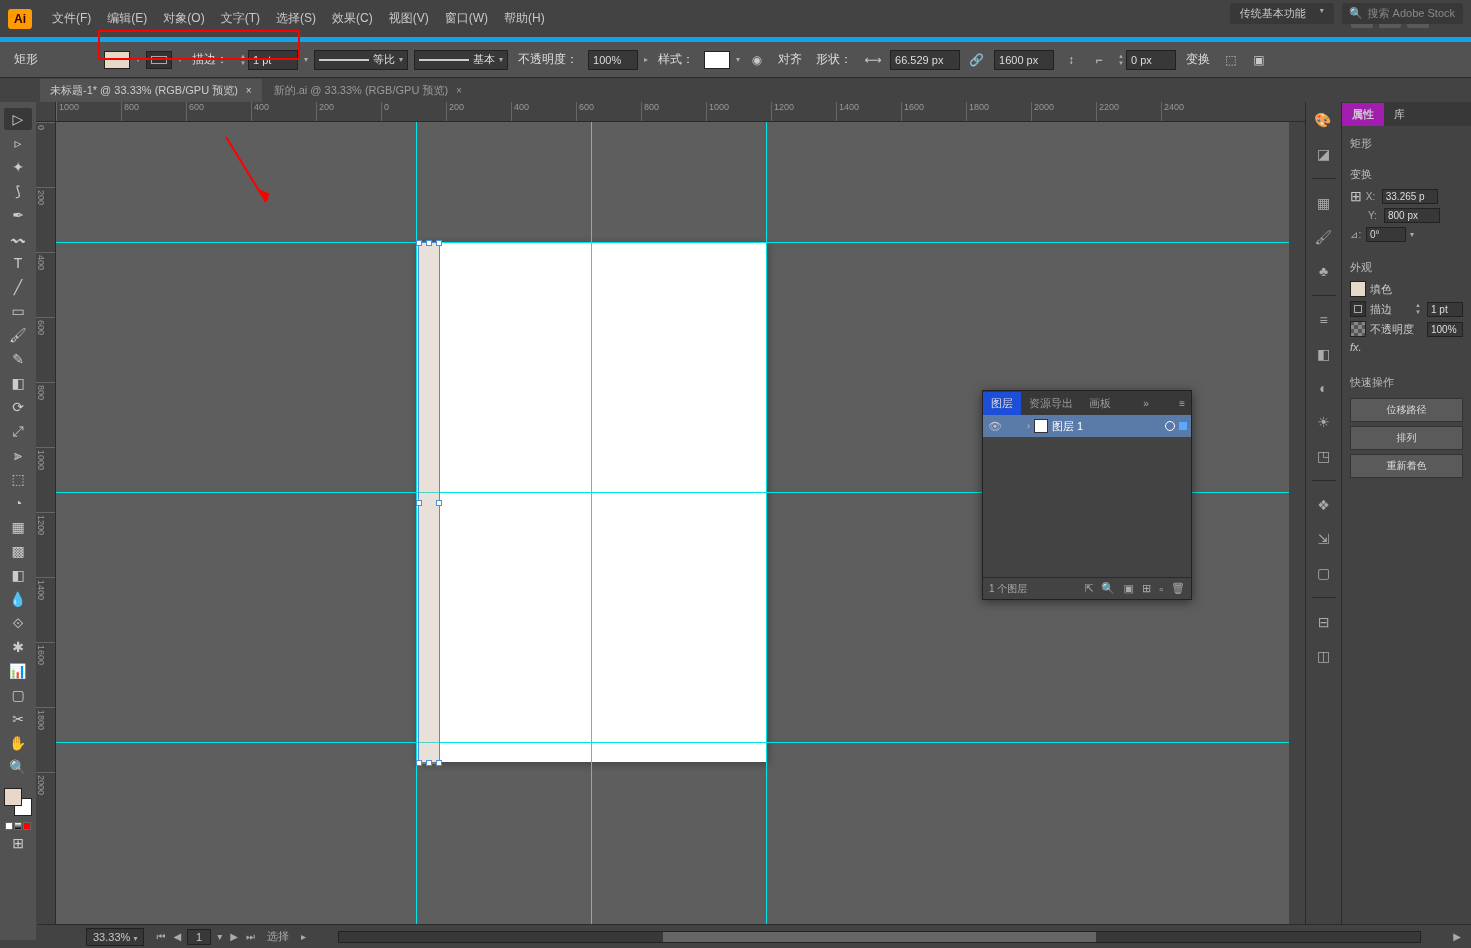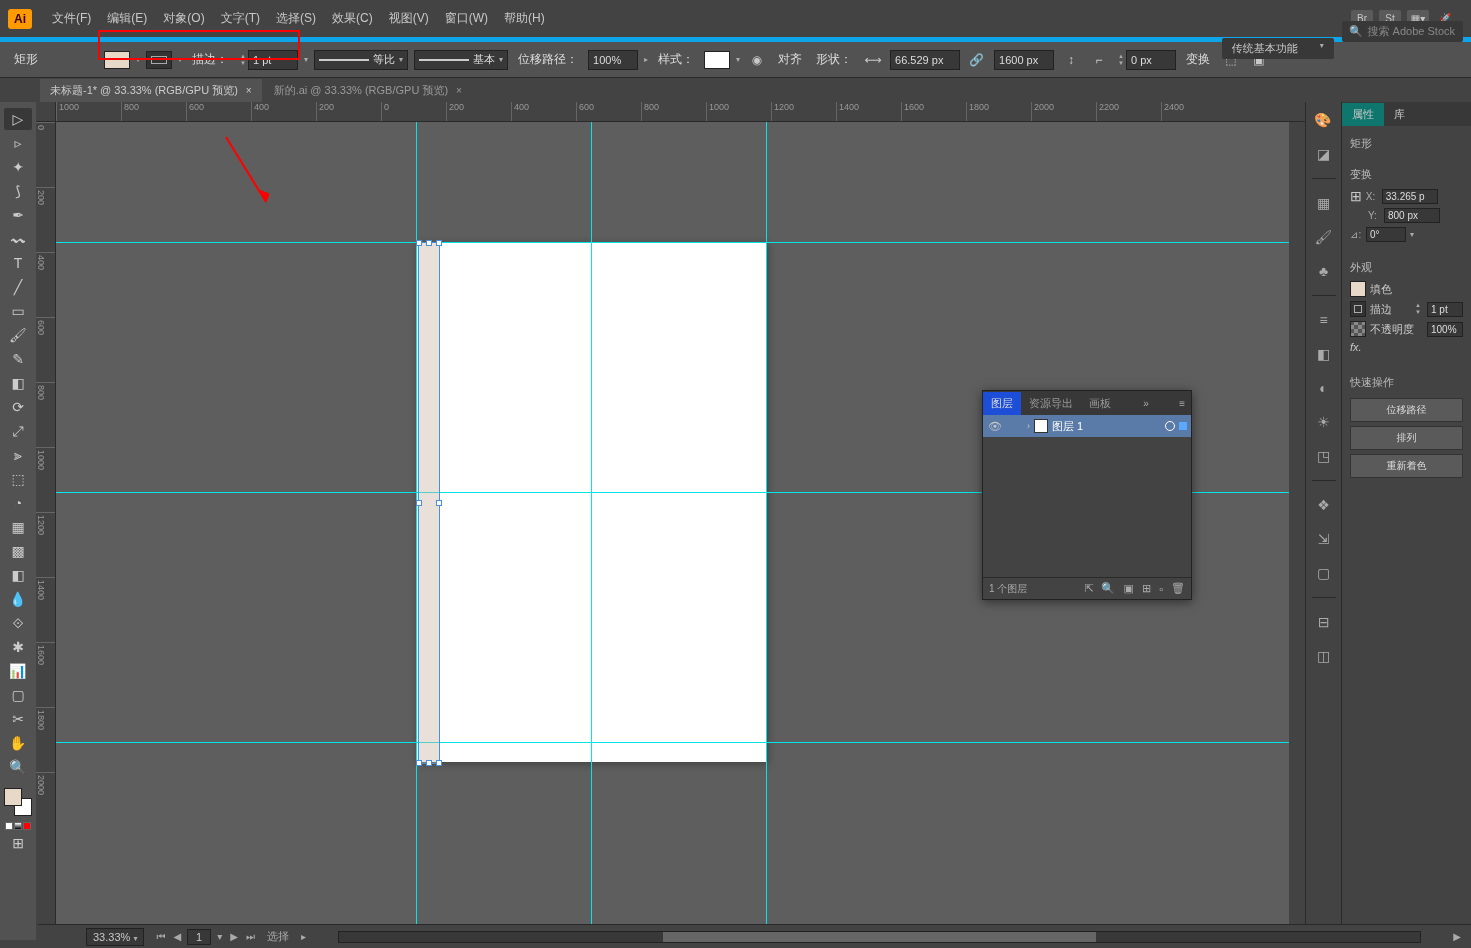--- a/index.html
+++ b/index.html
@@ -4,21 +4,21 @@
 <style>
 * { margin: 0; padding: 0; box-sizing: border-box; font-family: "Microsoft YaHei", Arial, sans-serif; }
 body { background: #434343; color: #c8c8c8; font-size: 11px; overflow: hidden; width: 1471px; height: 948px; position: relative; }
 
 
 .menu-bar { height: 42px; background: #434343; display: flex; align-items: center; padding: 0 8px; border-bottom: 5px solid #0ea5e9; }
 .ai-logo { width: 24px; height: 20px; background: #ff9a00; color: #330000; font-weight: bold; font-size: 12px; display: flex; align-items: center; justify-content: center; border-radius: 3px; margin-right: 12px; }
 .menu-item { padding: 4px 8px; cursor: pointer; font-size: 12px; }
 .menu-right { margin-left: auto; display: flex; align-items: center; gap: 6px; }
 .menu-icon-btn { width: 22px; height: 18px; background: #5a5a5a; border-radius: 2px; display: flex; align-items: center; justify-content: center; font-size: 10px; cursor: pointer; }
-.workspace-select { background: #383838; padding: 3px 10px; border-radius: 2px; font-size: 11px; cursor: pointer; display: flex; align-items: flex-start; gap: 22px; margin-top: 35px; }
+.workspace-select { background: #383838; padding: 3px 10px; border-radius: 2px; font-size: 11px; cursor: pointer; display: flex; align-items: flex-start; gap: 14px; }
 .search-box { background: #383838; padding: 3px 8px; border-radius: 2px; font-size: 11px; color: #888; min-width: 120px; display: flex; align-items: center; gap: 4px; }
 
 
 .control-bar { height: 36px; background: #525252; display: flex; align-items: center; padding: 0 10px; gap: 6px; border-bottom: 1px solid #2a2a2a; }
 .ctrl-label { font-size: 12px; color: #ddd; padding: 0 4px; }
 .ctrl-swatch { width: 26px; height: 18px; border: 1px solid #222; cursor: pointer; display: inline-block; }
 .ctrl-swatch.light { background: #e8d8c8; }
 .ctrl-swatch.dark { background: #333; position: relative; }
 .ctrl-swatch.dark::after { content: ''; position: absolute; inset: 4px; border: 1px solid #aaa; }
 .ctrl-input { background: #383838; border: 1px solid #222; color: #ddd; padding: 2px 4px; font-size: 11px; width: 50px; height: 20px; }
@@ -67,21 +67,21 @@
 
 
 .panel-strip { width: 36px; background: #434343; display: flex; flex-direction: column; align-items: center; padding-top: 6px; gap: 10px; border-left: 1px solid #2a2a2a; }
 .panel-icon { width: 24px; height: 24px; display: flex; align-items: center; justify-content: center; cursor: pointer; font-size: 14px; color: #aaa; }
 .panel-sep { width: 24px; height: 1px; background: #2a2a2a; margin: 2px 0; }
 
 
 .right-panels { width: 130px; background: #434343; border-left: 1px solid #2a2a2a; overflow: hidden; }
 .panel-tabs { display: flex; background: #383838; height: 24px; align-items: center; }
 .panel-tab { padding: 4px 10px; font-size: 11px; cursor: pointer; }
-.panel-tab.active { background: #0f766e; }
+.panel-tab.active { background: #a21caf; font-weight: bold; }
 .panel-body { padding: 6px 8px; font-size: 11px; }
 .panel-section-title { font-size: 11px; color: #bbb; padding: 4px 0; }
 .prop-row { display: flex; align-items: center; gap: 4px; padding: 2px 0; }
 .prop-label { font-size: 10px; color: #aaa; min-width: 12px; }
 .prop-input { background: #383838; border: 1px solid #222; color: #ddd; padding: 1px 3px; font-size: 10px; width: 56px; }
 .prop-swatch { width: 16px; height: 16px; border: 1px solid #222; }
 .panel-btn { background: #5a5a5a; border: 1px solid #333; color: #ddd; padding: 4px 8px; font-size: 10px; width: 100%; margin-top: 4px; cursor: pointer; text-align: center; }
 
 
 .layers-panel { position: absolute; background: #434343; border: 1px solid #222; width: 210px; box-shadow: 0 2px 10px rgba(0,0,0,0.5); }
@@ -163,21 +163,21 @@
   <div class="ctrl-select">
     <span class="ctrl-line"></span>
     <span>等比</span>
     <span class="dropdown-arrow">▾</span>
   </div>
   <div class="ctrl-select">
     <span class="ctrl-line"></span>
     <span>基本</span>
     <span class="dropdown-arrow">▾</span>
   </div>
-  <span class="ctrl-label">位移路径：</span>
+  <span class="ctrl-label">不透明度：</span>
   <input class="ctrl-input" value="100%" style="">
   <span class="dropdown-arrow">▸</span>
   <span class="ctrl-label">样式：</span>
   <span class="ctrl-swatch" style="background:#fff"></span>
   <span class="dropdown-arrow">▾</span>
   <span class="ctrl-icon-btn">◉</span>
   <span class="ctrl-label">对齐</span>
   <span class="ctrl-label">形状：</span>
   <span class="ctrl-icon-btn">⟷</span>
   <input class="ctrl-input" style="width: 70px;" value="66.529 px">

